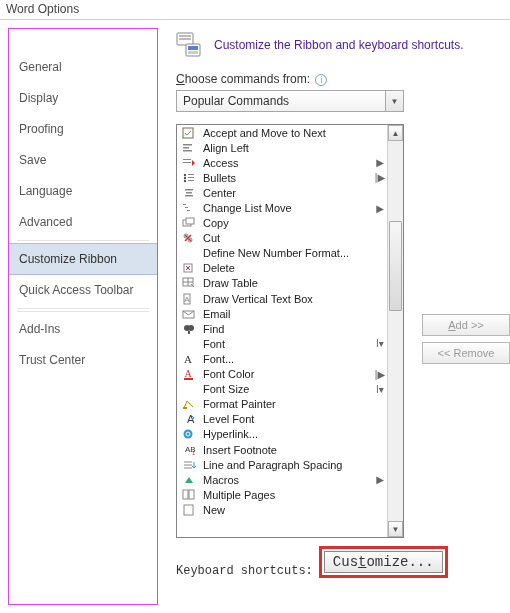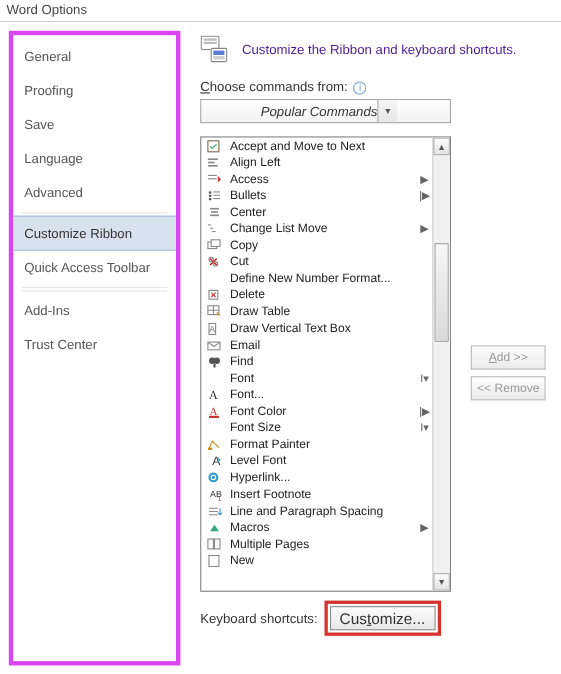--- a/index.html
+++ b/index.html
@@ -22,24 +22,24 @@
     font-size: 12px;
     color: #444;
   }
   .main {
     display: flex;
     height: calc(613px - 20px);
     background: #fff;
   }
   .sidebar {
     width: 156px;
-    border: 4px solid #d946ef;
+    border: 1px solid #d946ef;
     margin: 8px 0 8px 8px;
     background: #fff;
-    padding-top: 4px;
+    padding-top: 23px;
   }
   .sidebar-item {
     padding: 8px 10px;
     font-size: 12px;
     color: #555;
     cursor: pointer;
     border-bottom: 1px solid transparent;
   }
   .sidebar-item.selected {
     background: #d8e2ee;
@@ -85,26 +85,25 @@
     vertical-align:middle;
     margin-left:2px;
   }
   .combo {
     width: 228px;
     height: 22px;
     border: 1px solid #a7a7a7;
     background: linear-gradient(#fff,#f2f2f2);
     display: flex;
     align-items: center;
-    justify-content: center;
+    justify-content: space-between;
     padding: 0 0 0 6px;
     font-size: 12px;
     cursor: pointer;
     margin-bottom: 12px;
-    font-style: italic;
   }
   .combo .arrow {
     width: 18px; height: 100%;
     border-left: 1px solid #a7a7a7;
     display:flex; align-items:center; justify-content:center;
     background: linear-gradient(#f6f6f6,#e6e6e6);
   }
   .listbox-wrap {
     display:flex;
     align-items:flex-start;
@@ -164,34 +163,35 @@
     background:linear-gradient(#f6f6f6,#d9d9d9);
     border:1px solid #a9a9a9;
     border-radius:1px;
   }
   .side-buttons {
     margin-left: 18px;
     margin-top: 190px;
     display:flex; flex-direction:column; gap:6px;
   }
   .btn-std {
-    width: 68px; height:22px;
+    width: 88px; height:22px;
     border:1px solid #b7b7b7;
     background:linear-gradient(#fdfdfd,#ececec);
     color:#9a9a9a;
     font-size:11px;
     text-align:center;
     line-height:20px;
     cursor:default;
   }
   .footer-row {
     display:flex;
-    align-items:center;
+    align-items:flex-end;
     gap:6px;
     margin-top:8px;
+    font-family:Liberation Mono, monospace;
   }
   .footer-row .lbl { font-size:12px; color:#333; }
   .customize-hl {
     border:3px solid #d4342e;
     padding:2px;
     display:inline-block;
   }
   .btn-customize {
     min-width:78px; height:22px;
     border:1px solid #8a8a8a;
@@ -207,20 +207,21 @@
 </style>
 </head>
 <body>
 
 <div class="titlebar">Word Options</div>
 
 <div class="main">
 
   <div class="sidebar" id="sidebar">
       <div class="sidebar-item">General</div>
+      <div class="sidebar-item">Display</div>
       <div class="sidebar-item">Proofing</div>
       <div class="sidebar-item">Save</div>
       <div class="sidebar-item">Language</div>
       <div class="sidebar-item">Advanced</div>
       <div class="sidebar-sep"></div>
       <div class="sidebar-item selected">Customize Ribbon</div>
       <div class="sidebar-item">Quick Access Toolbar</div>
       <div class="sidebar-sep"></div>
       <div class="sidebar-sep"></div>
       <div class="sidebar-item">Add-Ins</div>

